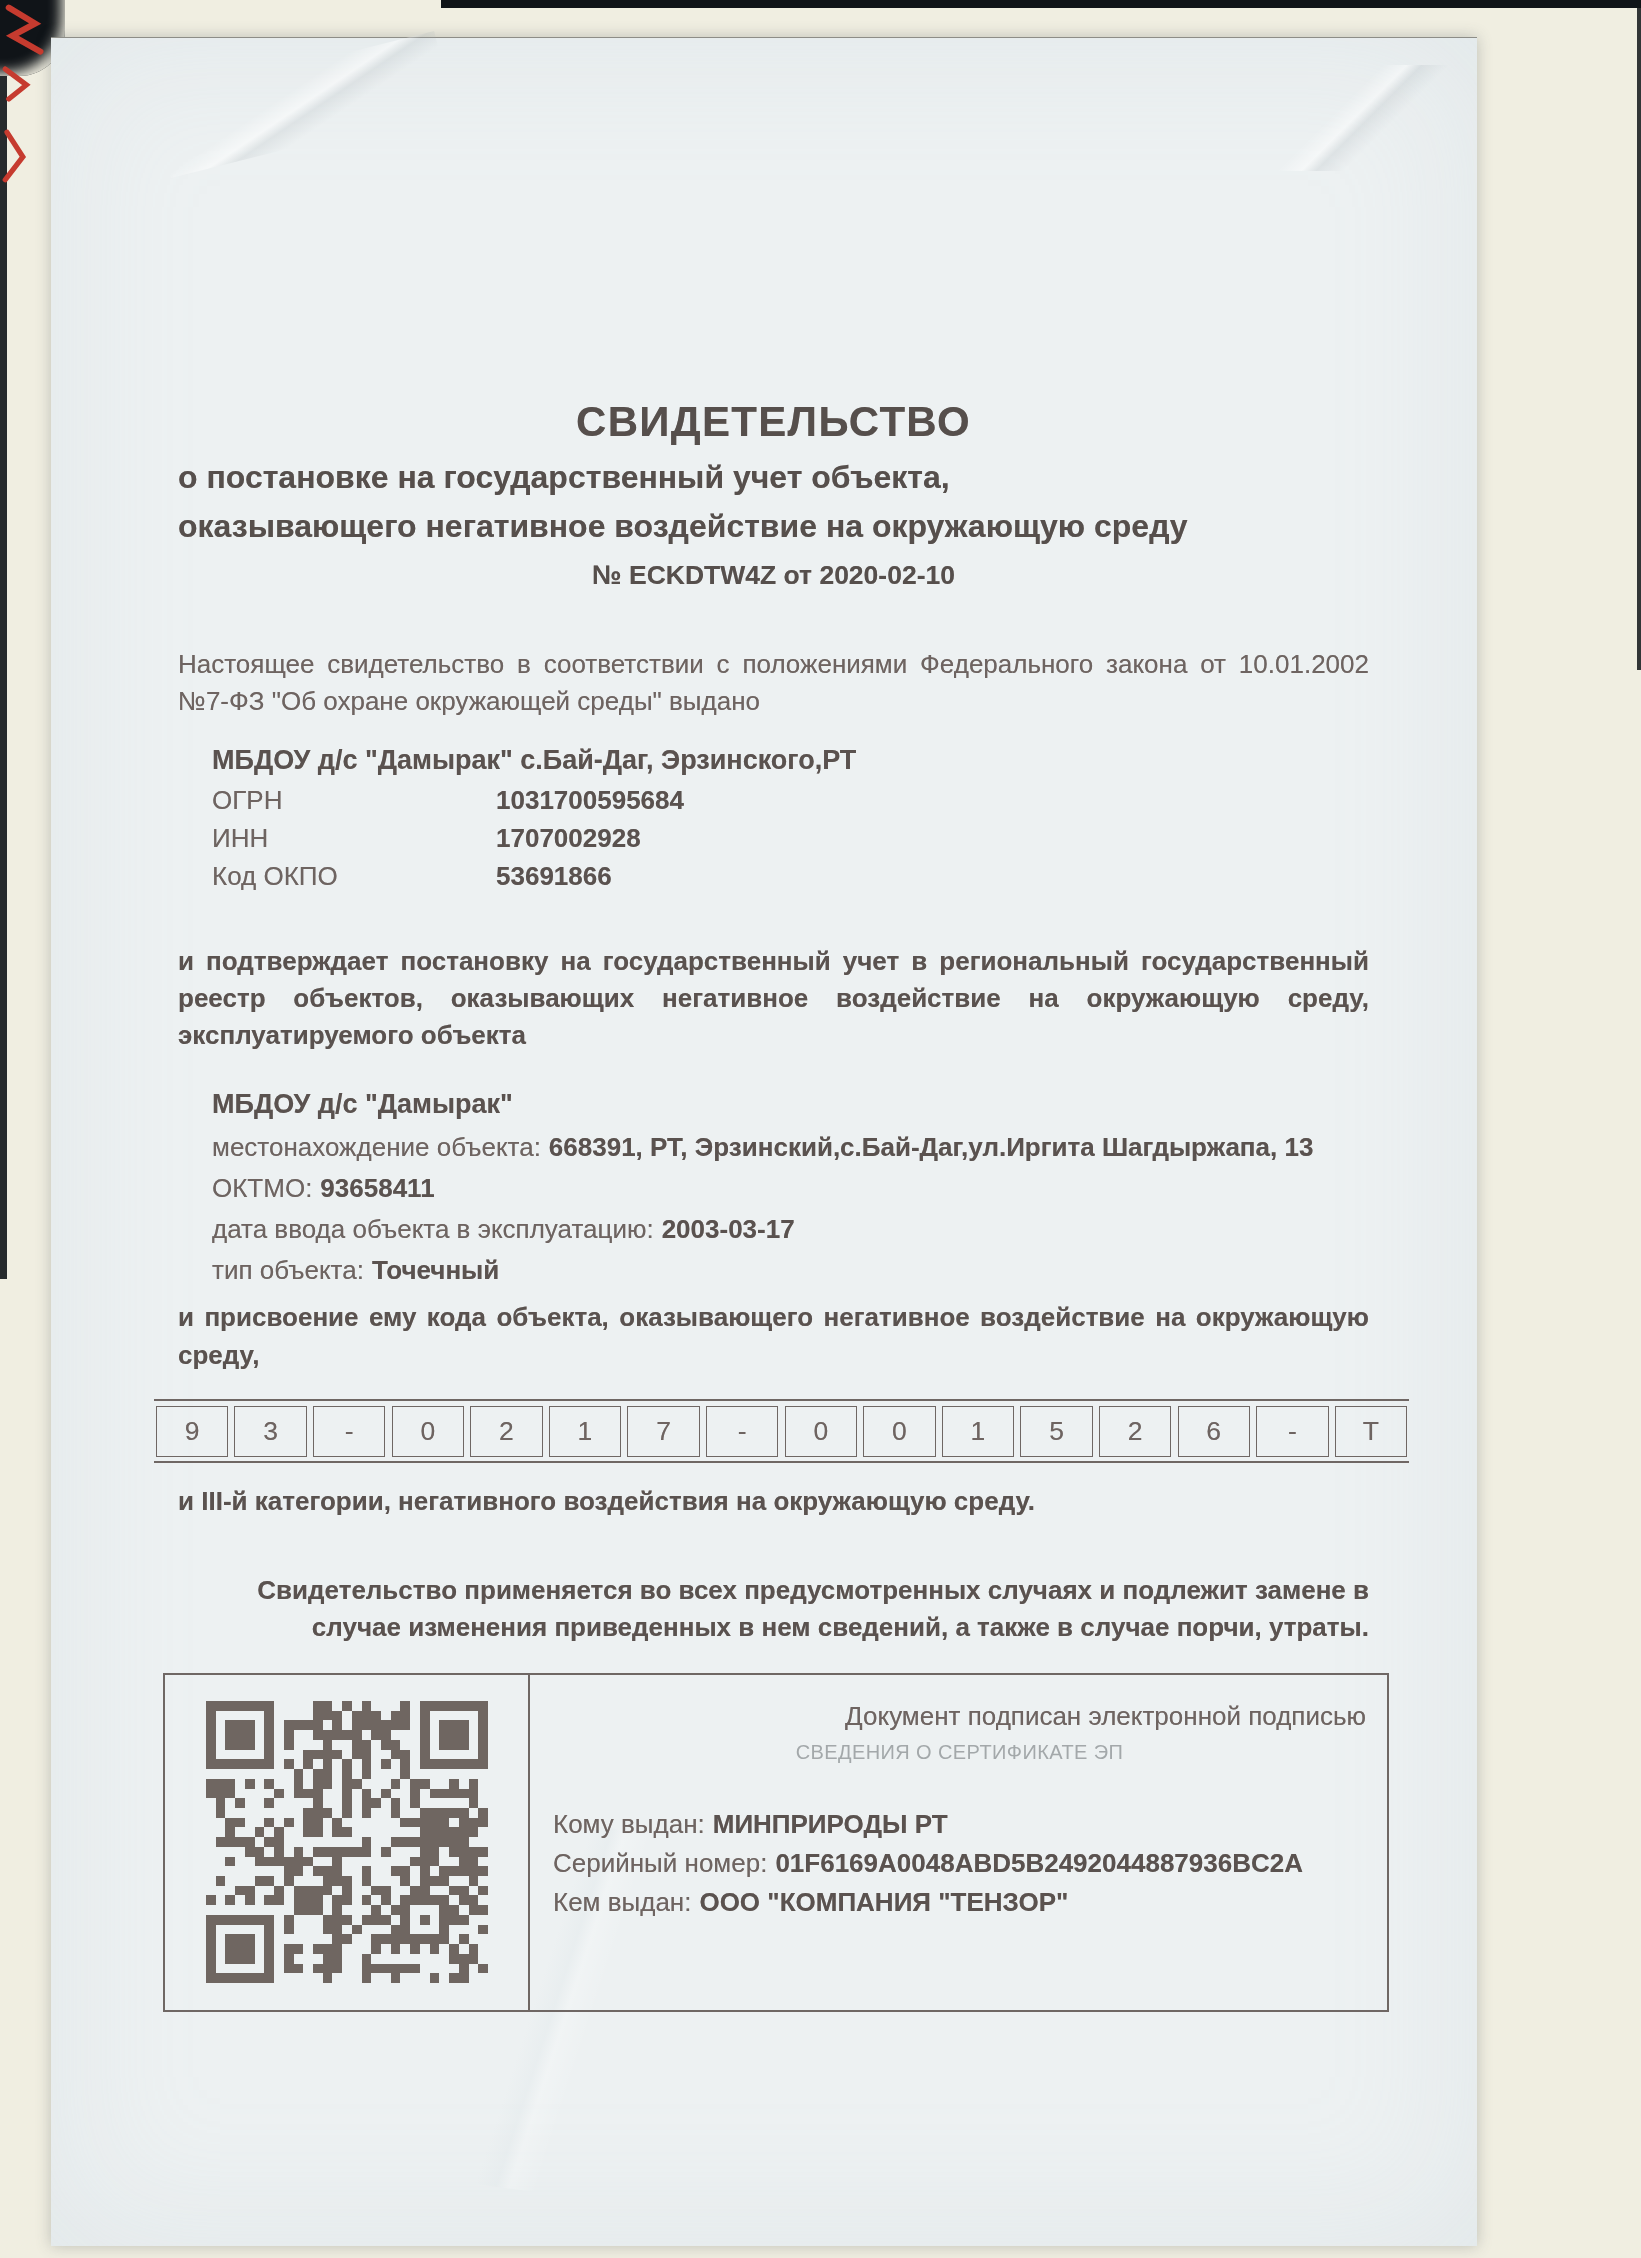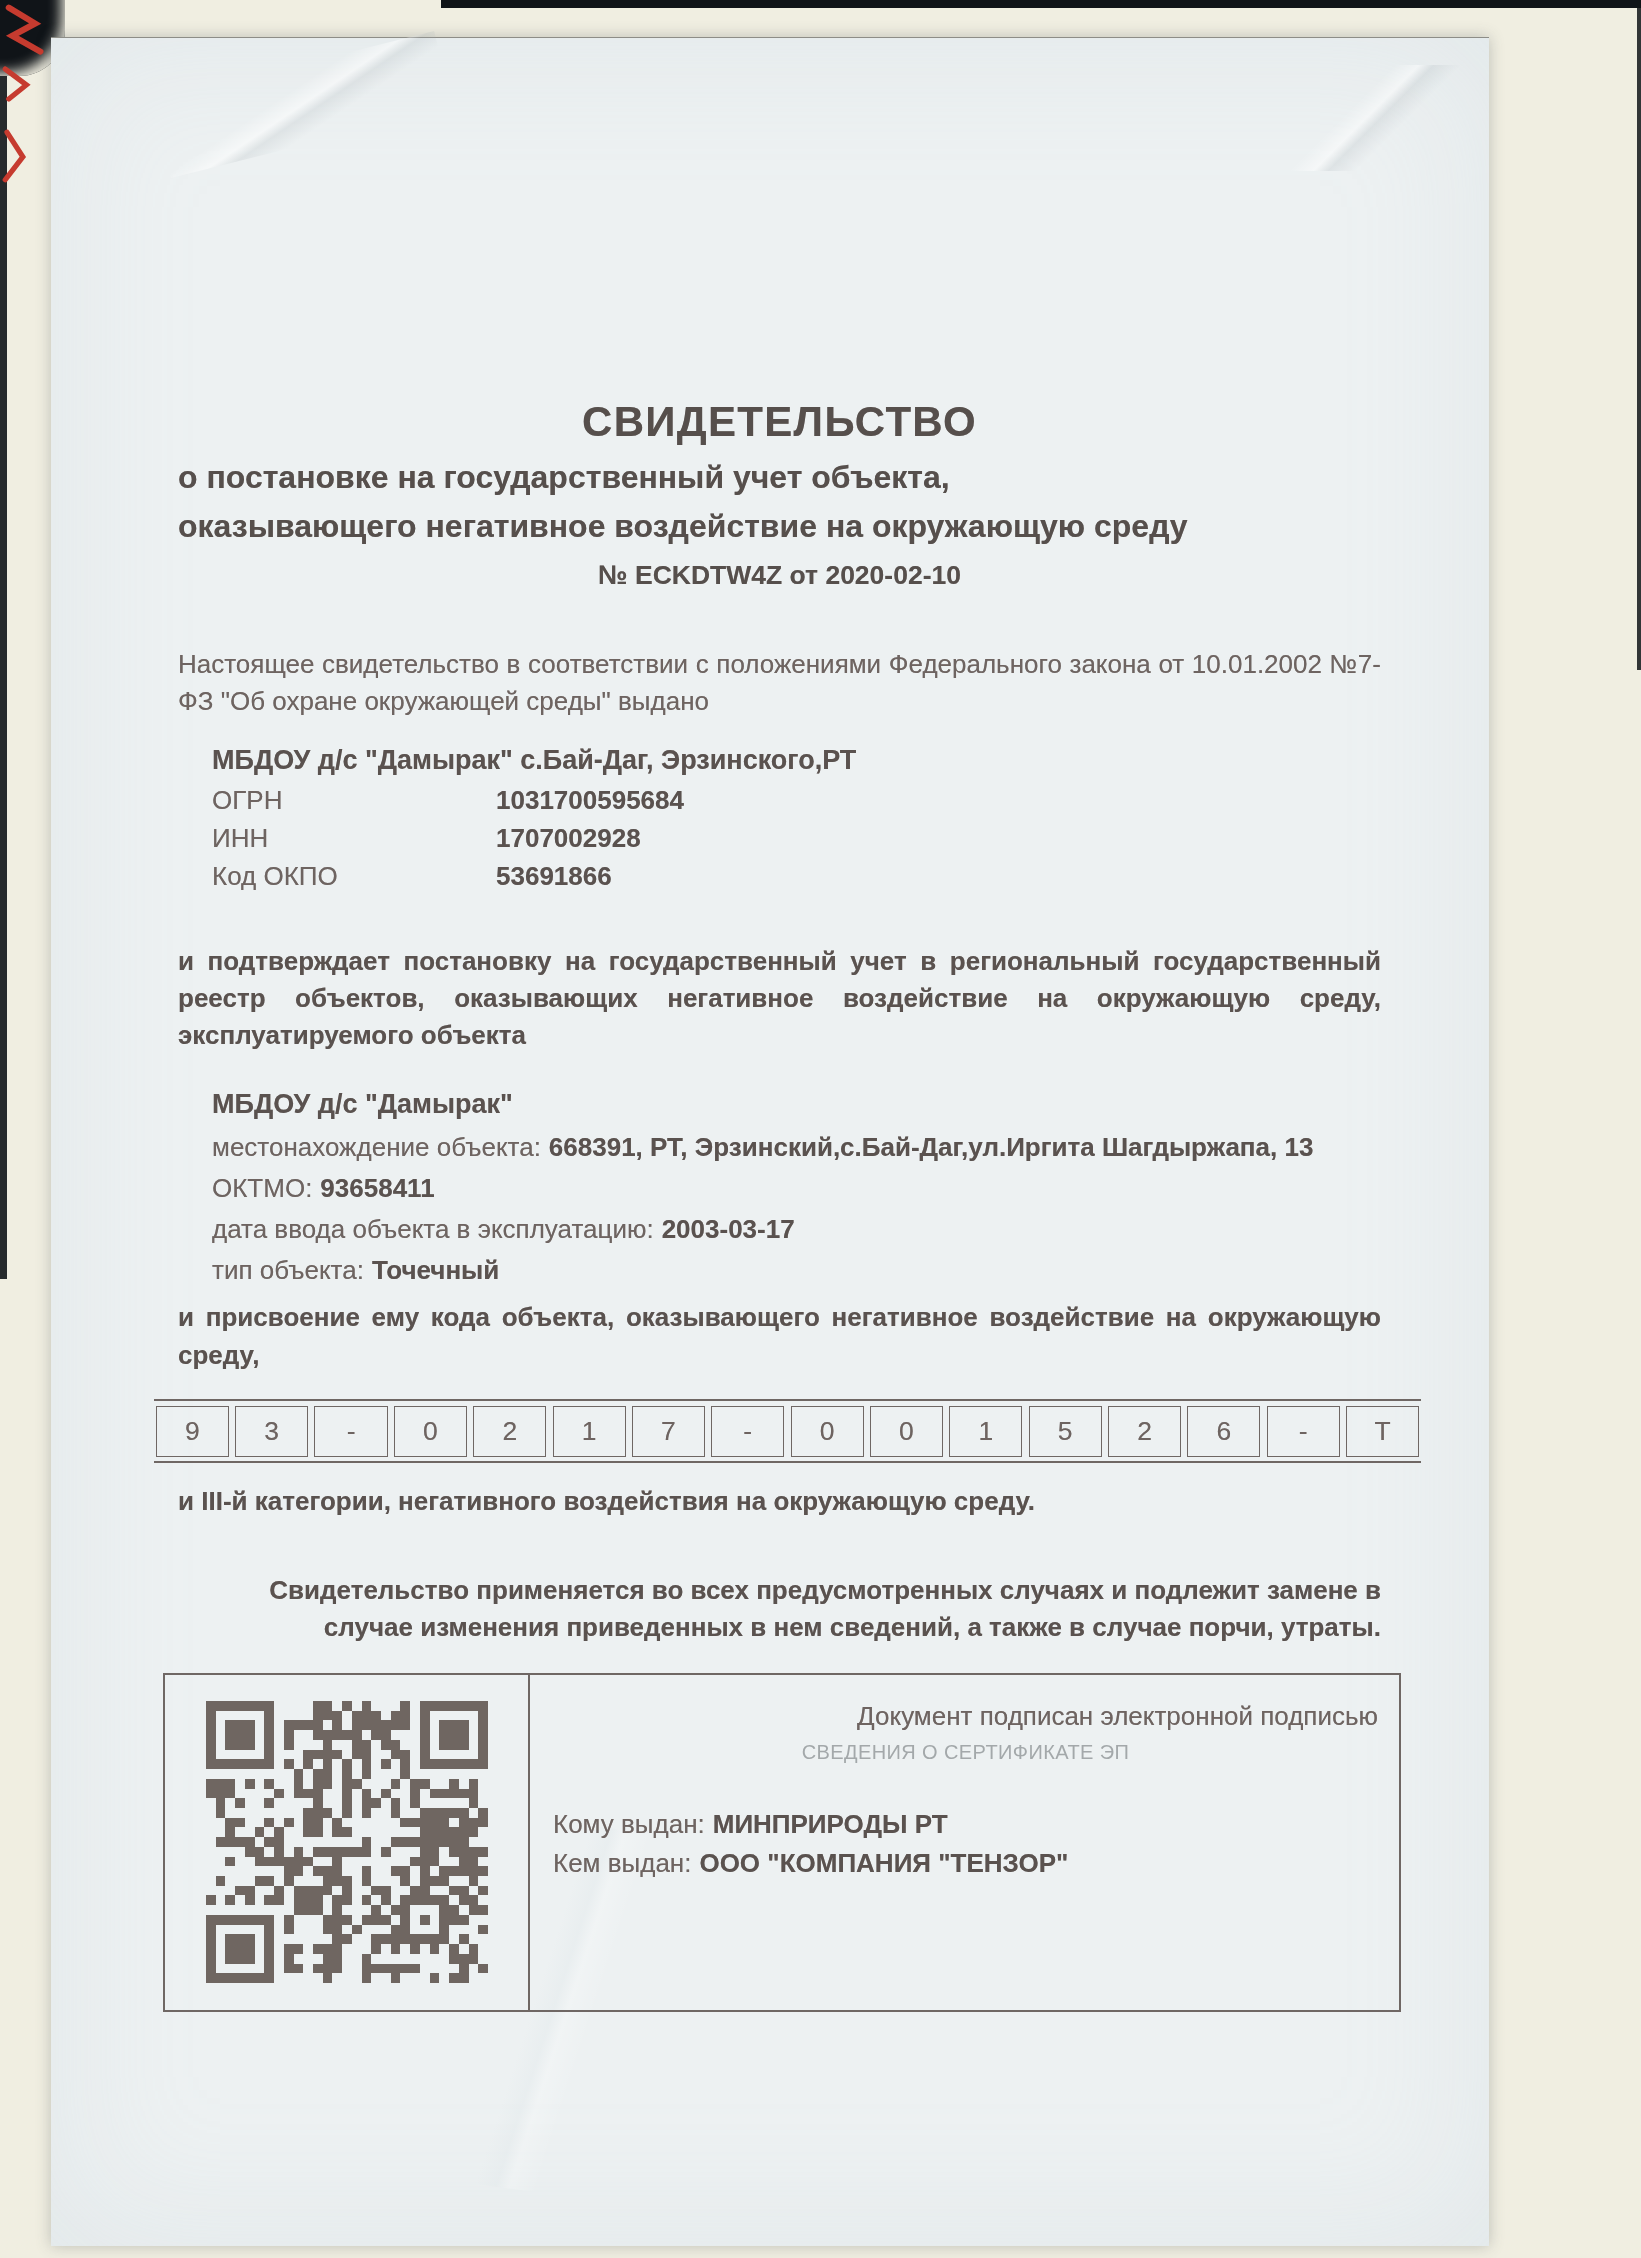--- a/index.html
+++ b/index.html
@@ -11,21 +11,21 @@
   .edge-right{position:absolute;top:0;right:0;width:5.3px;height:670px;background:var(--black,#101418);opacity:.85;}
   .corner-tl{position:absolute;top:0;left:0;width:65px;height:76px;background:var(--black,#101418);
              border-bottom-right-radius:46px;}
   .corner-tl:after{content:"";position:absolute;inset:0;border-bottom-right-radius:46px;
              box-shadow:inset -12.4px -12.4px 12.4px -8.8px var(--cream,#f0eee1);}
   .red-marks{position:absolute;top:0;left:0;}
   
   .paper{position:absolute;left:51px;top:37px;width:1426px;height:2208px;
          background:var(--paper,#edf1f2);
          box-shadow:0 0 14px rgba(70,78,84,.30), inset 0 0 141px rgba(188,200,205,.22);
-         border-top:1.8px solid #8d8d87;padding-left:12px;}
+         border-top:1.8px solid #8d8d87;}
   .crease{position:absolute;pointer-events:none;opacity:.55;}
   .c1{left:106px;top:26.5px;width:291px;height:79px;
       background:linear-gradient(160deg,transparent 40%,rgba(255,255,255,.9) 50%,rgba(165,175,180,.35) 56%,transparent 66%);
       transform:rotate(-14deg);}
   .c2{right:26.5px;top:26.5px;width:194px;height:106px;
       background:linear-gradient(135deg,transparent 42%,rgba(255,255,255,.85) 50%,rgba(160,170,176,.35) 55%,transparent 64%);}
   .c3{left:194px;bottom:53px;width:618px;height:371px;
       background:linear-gradient(100deg,transparent 47%,rgba(222,230,233,.7) 50%,rgba(255,255,255,.55) 52%,transparent 56%);
       transform:rotate(8deg);opacity:.4;}
   
@@ -582,20 +582,23 @@
             </svg>
         </div>
         <div class="sig-body">
           <div class="sig-line1">Документ подписан электронной подписью</div>
           <div class="sig-line2">СВЕДЕНИЯ О СЕРТИФИКАТЕ ЭП</div>
           <div class="sig-rows">
             <div>
               <span>Кому выдан:</span><span class="b fv">МИНПРИРОДЫ РТ</span>
             </div>
             <div>
+              <span>Серийный номер:</span><span class="b fv">01F6169A0048ABD5B2492044887936BC2A</span>
+            </div>
+            <div>
               <span>Кем выдан:</span><span class="b fv">ООО "КОМПАНИЯ "ТЕНЗОР"</span>
             </div>
           </div>
         </div>
       </div>
 
     </div>
   </div>
 
   <svg class="red-marks" width="79" height="212" viewBox="0 0 90 240">

